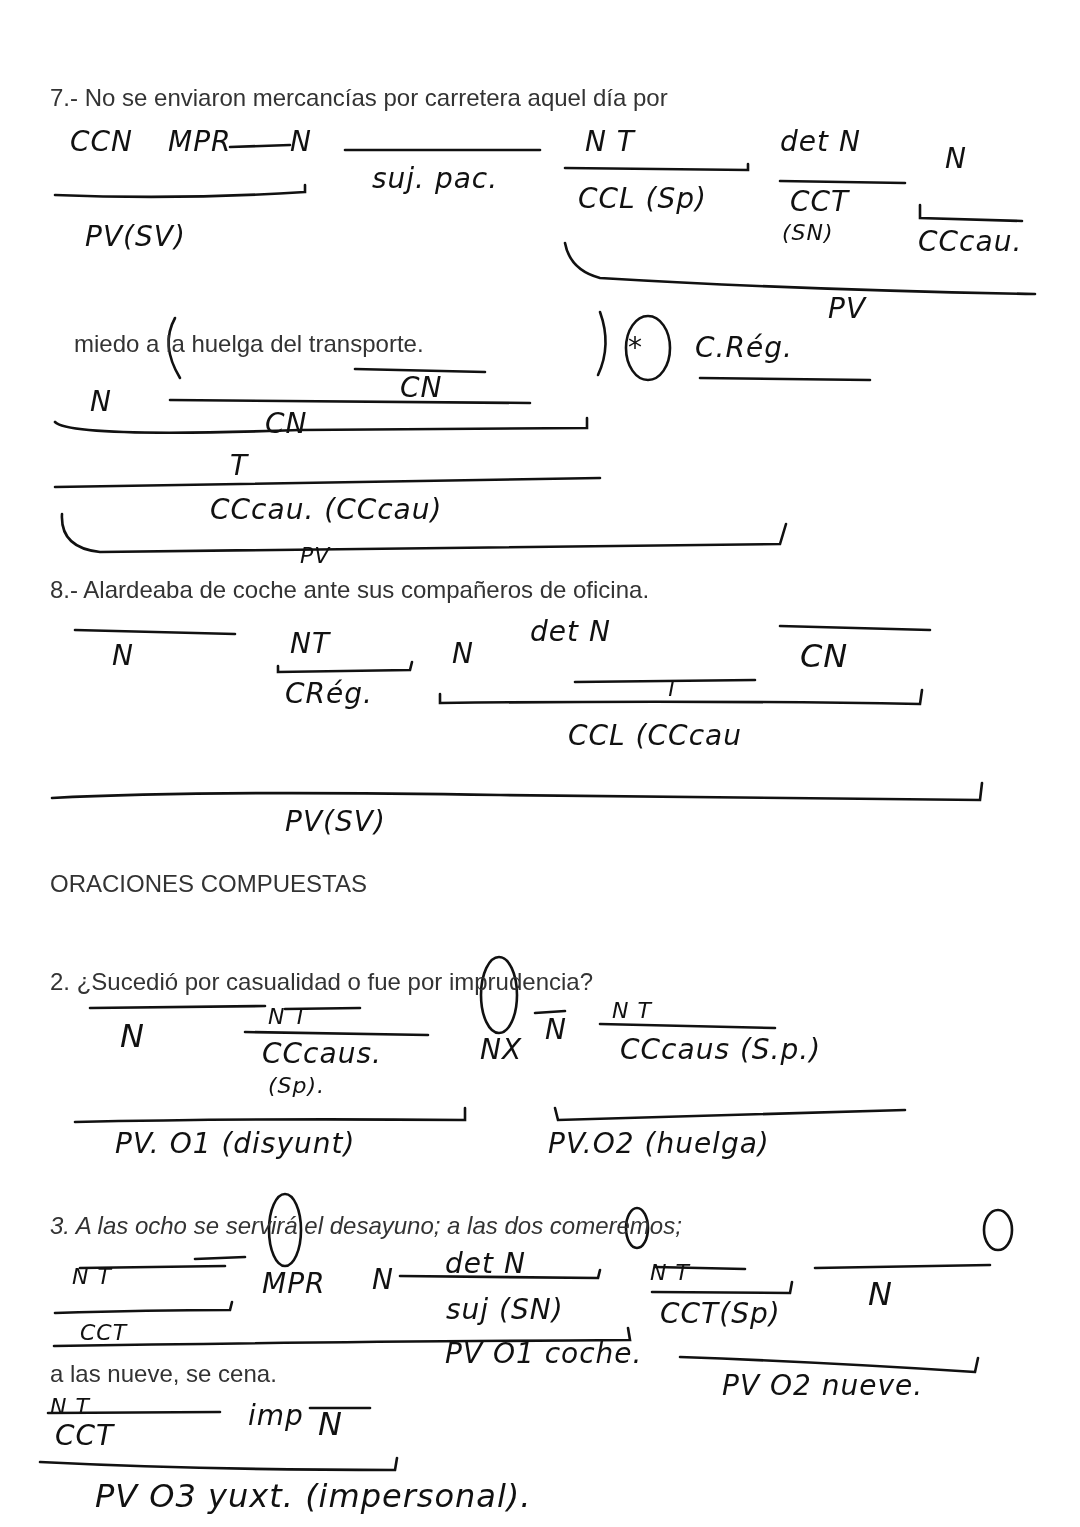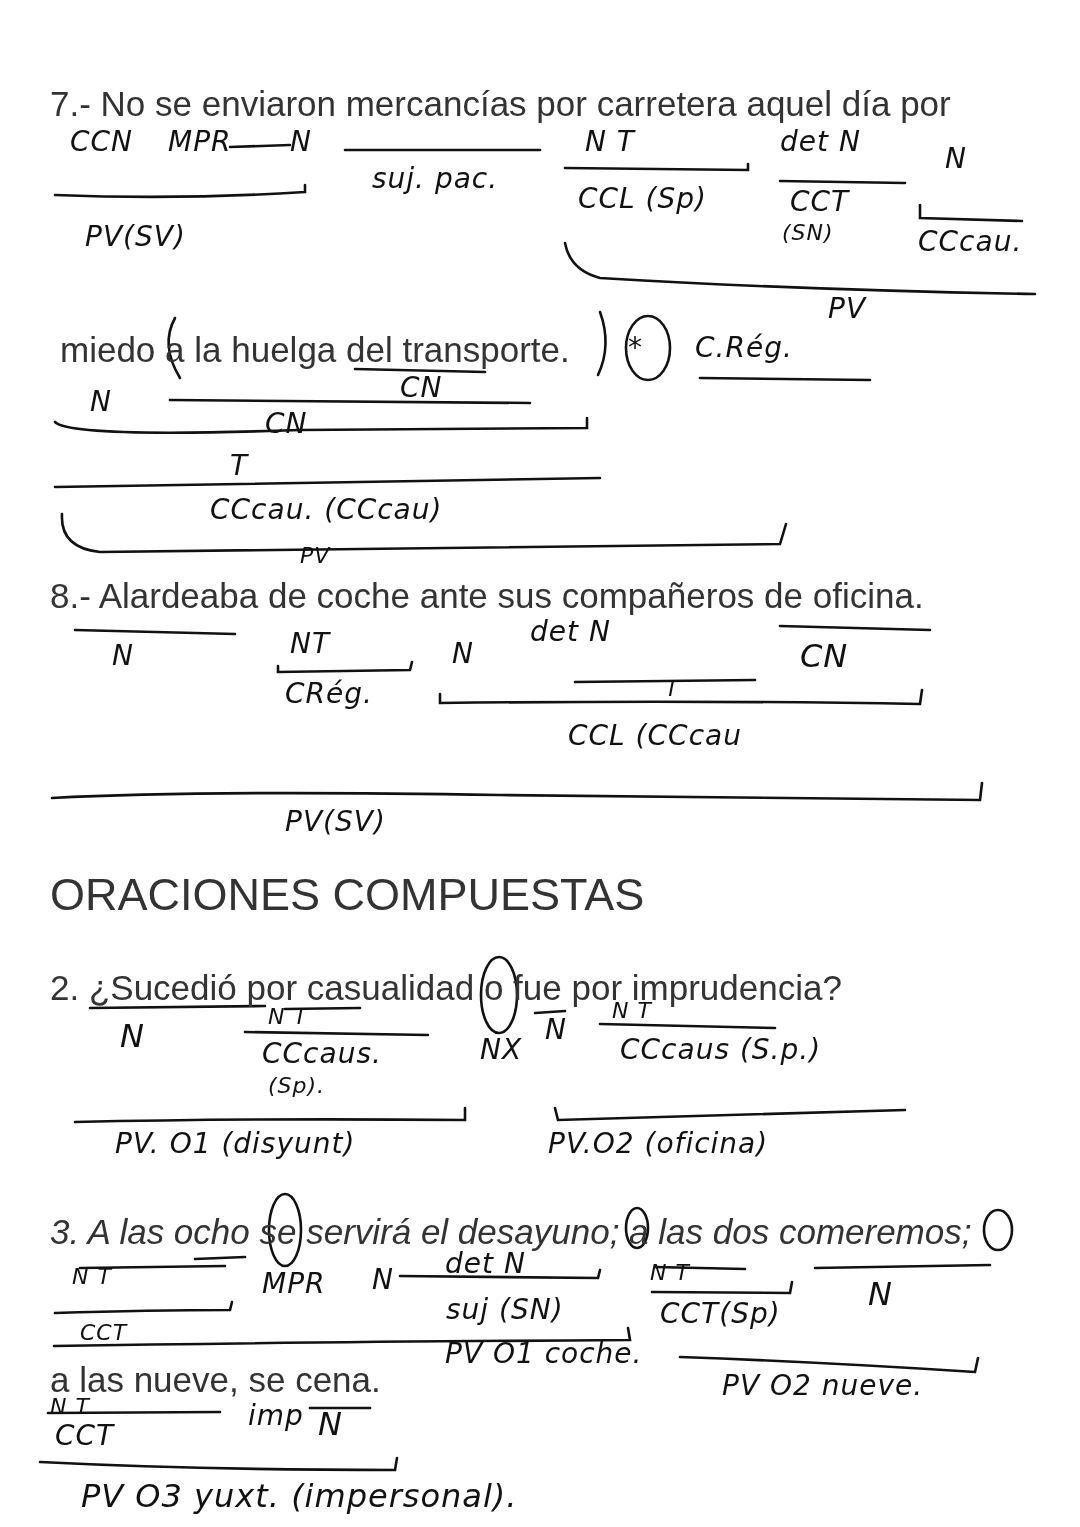--- a/index.html
+++ b/index.html
@@ -1,19 +1,19 @@
 <!DOCTYPE html>
 <html><head>
 <meta charset="utf-8">
 <style>
   html, body { margin: 0; padding: 0; background: #ffffff; }
   body { width: 1080px; height: 1527px; position: relative; overflow: hidden;
          font-family: "Liberation Sans", sans-serif; color: #2a2a2a; }
   .typed { position: absolute; font-family: "Liberation Sans", sans-serif;
-           font-size: 35px; color: #333333; white-space: nowrap; line-height: 1; }
+           font-size: 24px; color: #333333; white-space: nowrap; line-height: 1; }
   .hand { position: absolute; font-family: "DejaVu Sans", sans-serif;
           font-size: 28px; color: #111111; white-space: nowrap; line-height: 1;
           font-style: italic; letter-spacing: 1px; }
   .hand.sm { font-size: 22px; }
   .hand.lg { font-size: 32px; }
   svg.ink { position: absolute; left: 0; top: 0; pointer-events: none; }
   svg.ink path, svg.ink line, svg.ink ellipse { stroke: #111; stroke-width: 2.6; fill: none; stroke-linecap: round; }
 </style>
 </head>
 <body>
@@ -79,21 +79,21 @@
   <div class="hand" style="left:372px;top:165px;">suj. pac.</div>
   <div class="hand" style="left:585px;top:128px;">N T</div>
   <div class="hand" style="left:578px;top:185px;">CCL (Sp)</div>
   <div class="hand" style="left:780px;top:128px;">det N</div>
   <div class="hand" style="left:790px;top:188px;">CCT</div>
   <div class="hand sm" style="left:782px;top:222px;">(SN)</div>
   <div class="hand" style="left:945px;top:145px;">N</div>
   <div class="hand" style="left:918px;top:228px;">CCcau.</div>
   <div class="hand" style="left:828px;top:295px;">PV</div>
 
-  <div class="typed" style="left:60px;top:332px;">miedo a la huelga del transporte.</div>
+  <div class="typed" style="left:74px;top:332px;">miedo a la huelga del transporte.</div>
   <div class="hand" style="left:628px;top:334px;">*</div>
   <div class="hand" style="left:695px;top:334px;">C.Rég.</div>
   <div class="hand" style="left:90px;top:388px;">N</div>
   <div class="hand" style="left:400px;top:374px;">CN</div>
   <div class="hand" style="left:265px;top:410px;">CN</div>
   <div class="hand" style="left:230px;top:452px;">T</div>
   <div class="hand" style="left:210px;top:496px;">CCcau. (CCcau)</div>
   <div class="hand sm" style="left:300px;top:545px;">PV</div>
 </div>
 
@@ -103,34 +103,34 @@
   <div class="hand" style="left:290px;top:630px;">NT</div>
   <div class="hand" style="left:285px;top:680px;">CRég.</div>
   <div class="hand" style="left:452px;top:640px;">N</div>
   <div class="hand" style="left:530px;top:618px;">det N</div>
   <div class="hand lg" style="left:800px;top:640px;">CN</div>
   <div class="hand sm" style="left:665px;top:678px;">T</div>
   <div class="hand" style="left:568px;top:722px;">CCL (CCcau</div>
   <div class="hand" style="left:285px;top:808px;">PV(SV)</div>
 </div>
 
-<div class="typed" style="left:50px;top:872px;font-size:45px;">ORACIONES COMPUESTAS</div>
+<div class="typed" style="left:50px;top:872px;font-size:24px;">ORACIONES COMPUESTAS</div>
 
 <div>
   <div class="typed" style="left:50px;top:970px;">2. ¿Sucedió por casualidad o fue por imprudencia?</div>
   <div class="hand lg" style="left:120px;top:1020px;">N</div>
   <div class="hand sm" style="left:268px;top:1006px;">N T</div>
   <div class="hand" style="left:262px;top:1040px;">CCcaus.</div>
   <div class="hand sm" style="left:268px;top:1075px;">(Sp).</div>
   <div class="hand" style="left:480px;top:1036px;">NX</div>
   <div class="hand" style="left:545px;top:1016px;">N</div>
   <div class="hand sm" style="left:612px;top:1000px;">N T</div>
   <div class="hand" style="left:620px;top:1036px;">CCcaus (S.p.)</div>
   <div class="hand" style="left:115px;top:1130px;">PV. O1 (disyunt)</div>
-  <div class="hand" style="left:548px;top:1130px;">PV.O2 (oficina)</div>
+  <div class="hand" style="left:548px;top:1130px;">PV.O2 (huelga)</div>
 </div>
 
 <div>
   <div class="typed" style="left:50px;top:1214px;font-style:italic;">3. A las ocho se servirá el desayuno; a las dos comeremos;</div>
   <div class="hand sm" style="left:72px;top:1266px;">N   T</div>
   <div class="hand sm" style="left:80px;top:1322px;">CCT</div>
   <div class="hand" style="left:262px;top:1270px;">MPR</div>
   <div class="hand" style="left:372px;top:1266px;">N</div>
   <div class="hand" style="left:445px;top:1250px;">det N</div>
   <div class="hand" style="left:446px;top:1296px;">suj (SN)</div>
@@ -138,14 +138,14 @@
   <div class="hand sm" style="left:650px;top:1262px;">N  T</div>
   <div class="hand" style="left:660px;top:1300px;">CCT(Sp)</div>
   <div class="hand lg" style="left:868px;top:1278px;">N</div>
   <div class="hand" style="left:722px;top:1372px;">PV O2 nueve.</div>
 
   <div class="typed" style="left:50px;top:1362px;">a las nueve, se cena.</div>
   <div class="hand sm" style="left:50px;top:1396px;">N  T</div>
   <div class="hand" style="left:55px;top:1422px;">CCT</div>
   <div class="hand" style="left:248px;top:1402px;">imp</div>
   <div class="hand lg" style="left:318px;top:1408px;">N</div>
-  <div class="hand lg" style="left:81px;top:1480px;">PV O3 yuxt. (impersonal).</div>
+  <div class="hand lg" style="left:95px;top:1480px;">PV O3 yuxt. (impersonal).</div>
 </div>
 
 </body></html>

